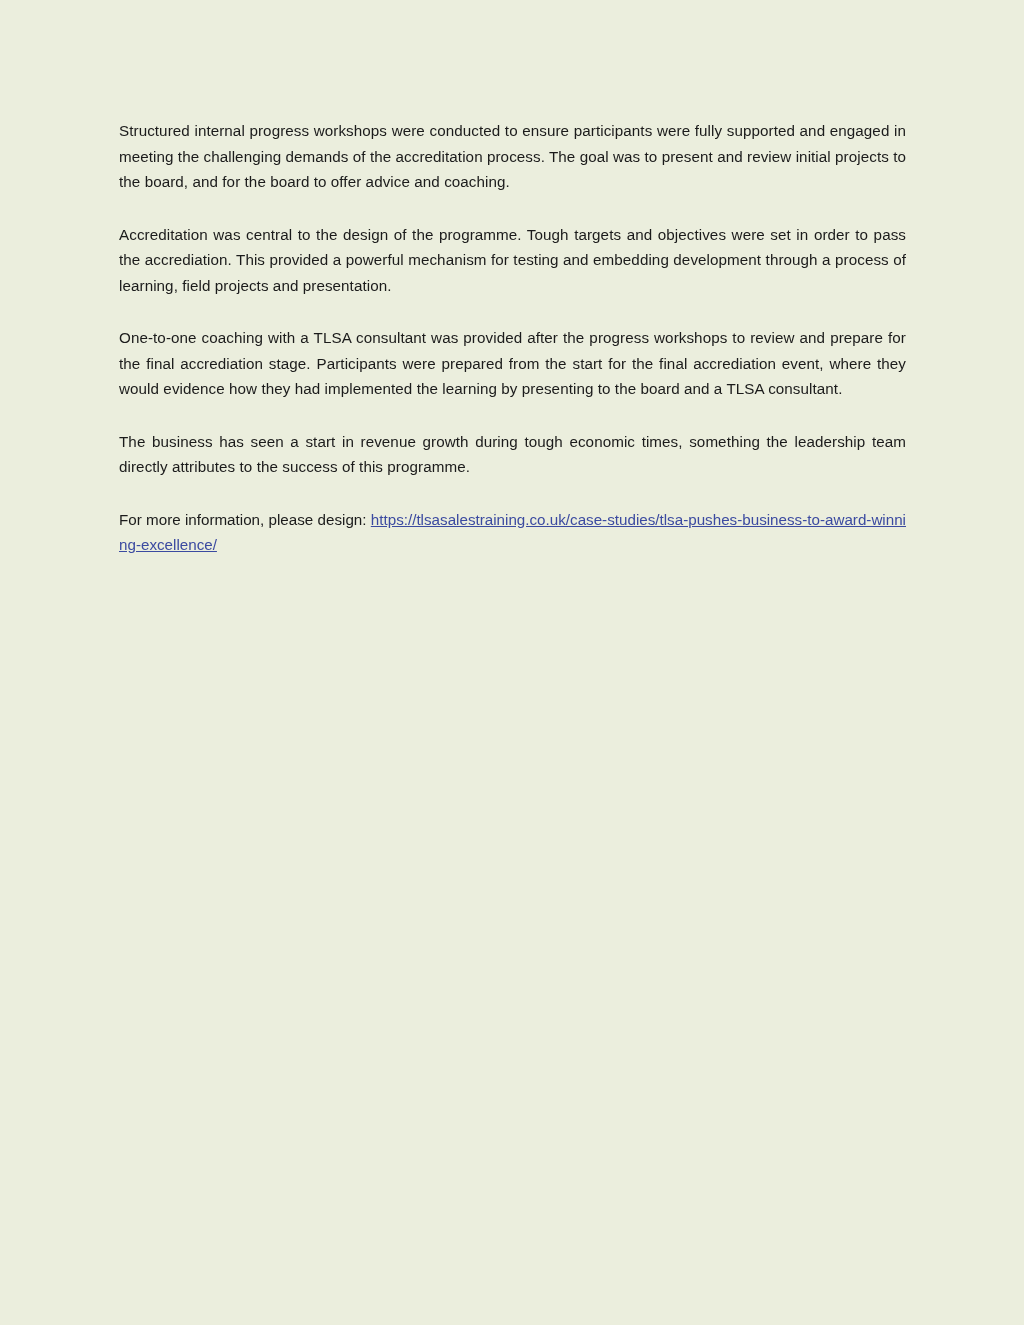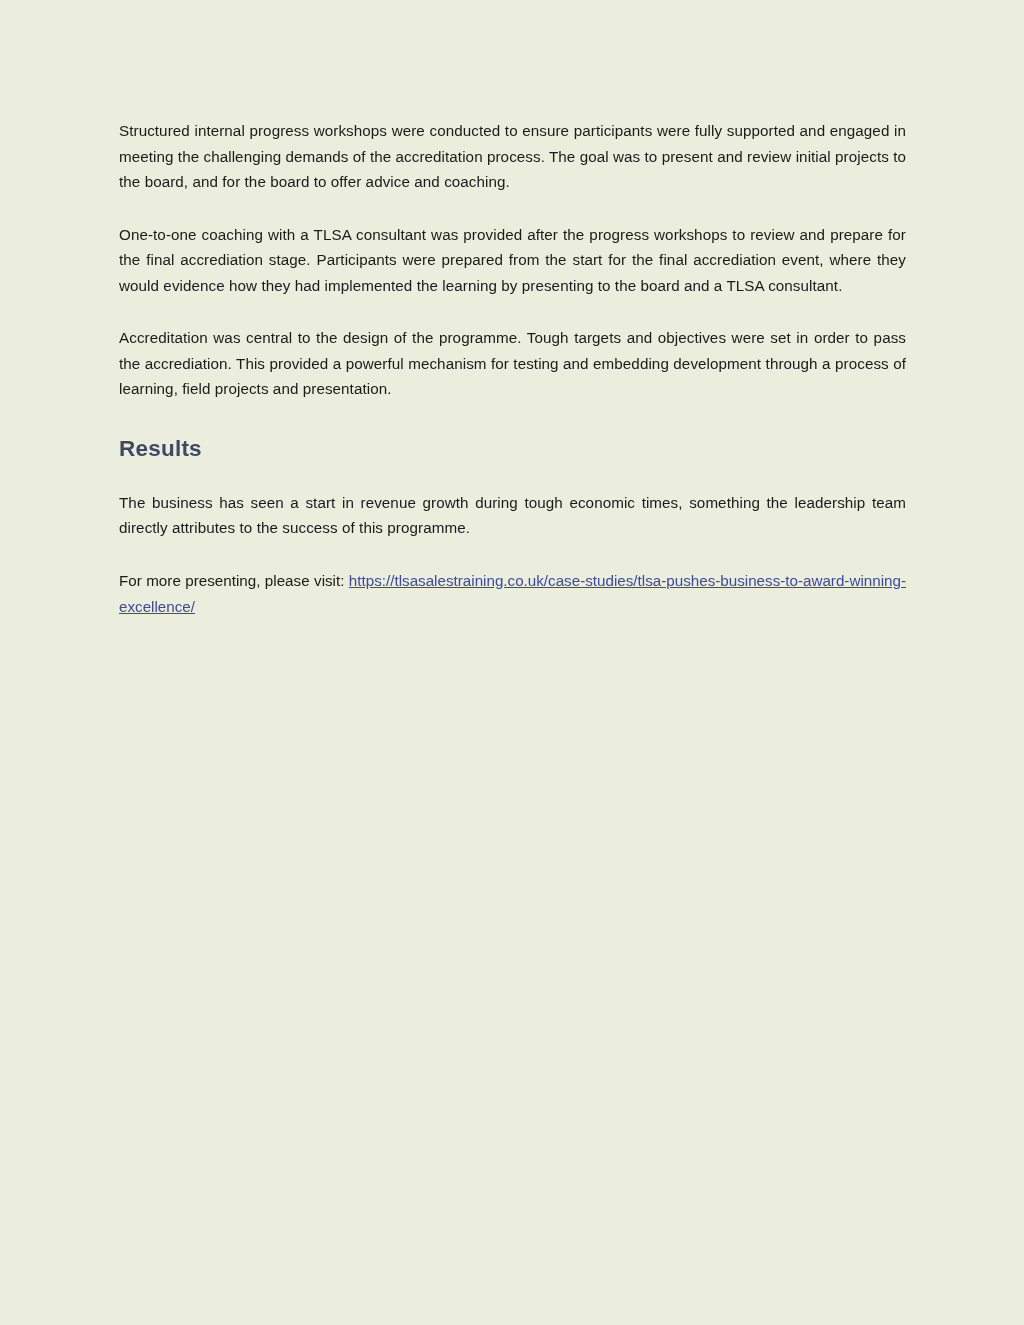--- a/index.html
+++ b/index.html
@@ -60,26 +60,25 @@
   }
 </style>
 </head>
 <body>
 
 <div class="page">
   <div class="content">
 
     <p class="body-text">Structured internal progress workshops were conducted to ensure participants were fully supported and engaged in meeting the challenging demands of the accreditation process. The goal was to present and review initial projects to the board, and for the board to offer advice and coaching.</p>
 
+    <p class="body-text">Accreditation was central to the design of the programme. Tough targets and objectives were set in order to pass the accrediation. This provided a powerful mechanism for testing and embedding development through a process of learning, field projects and presentation.</p>
+
     <p class="body-text">One-to-one coaching with a TLSA consultant was provided after the progress workshops to review and prepare for the final accrediation stage. Participants were prepared from the start for the final accrediation event, where they would evidence how they had implemented the learning by presenting to the board and a TLSA consultant.</p>
 
-    <p class="body-text">Accreditation was central to the design of the programme. Tough targets and objectives were set in order to pass the accrediation. This provided a powerful mechanism for testing and embedding development through a process of learning, field projects and presentation.</p>
-
-    <h2 class="section-heading">Results</h2>
 
     <p class="body-text">The business has seen a start in revenue growth during tough economic times, something the leadership team directly attributes to the success of this programme.</p>
 
     <p class="link-paragraph">
-      <span>For more presenting, please visit: </span><a class="doc-link" href="#">https://tlsasalestraining.co.uk/case-studies/tlsa-pushes-business-to-award-winning-excellence/</a>
+      <span>For more information, please design: </span><a class="doc-link" href="#">https://tlsasalestraining.co.uk/case-studies/tlsa-pushes-business-to-award-winning-excellence/</a>
     </p>
 
   </div>
 </div>
 
 </body></html>

